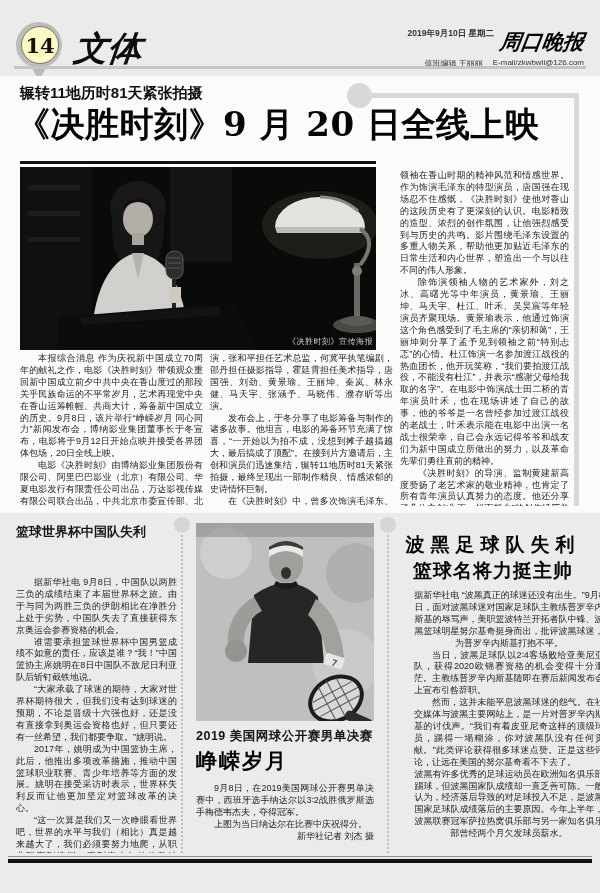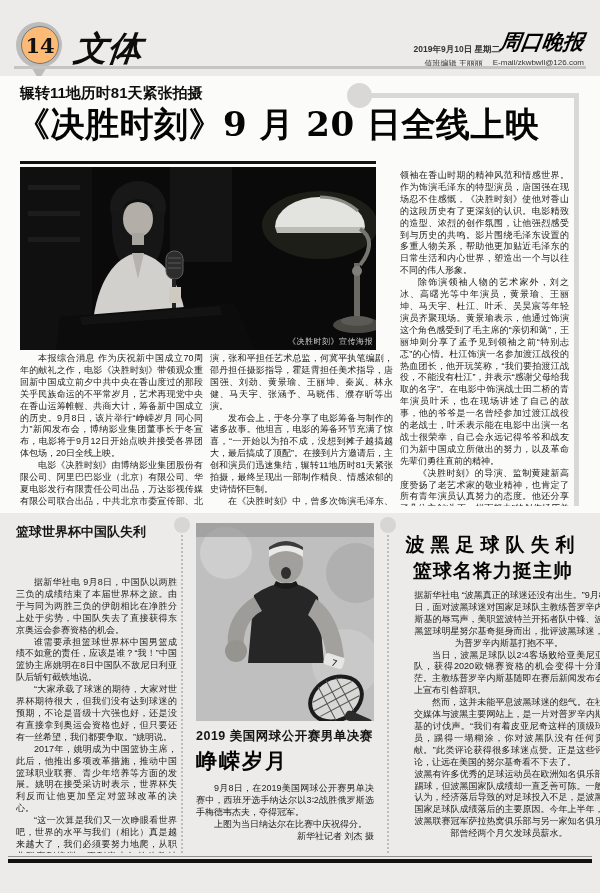--- a/index.html
+++ b/index.html
@@ -4,27 +4,27 @@
 <style>
   * { margin:0; padding:0; box-sizing:border-box; }
   html,body { background:#e8e7e5; }
   body { font-family:"Liberation Sans","DejaVu Sans",sans-serif; }
   .page { position:relative; width:600px; height:893px; background:#ecebe9; overflow:hidden; margin:0 auto; }
   .abs { position:absolute; }
 
   
   .pin-circle { left:16px; top:22px; width:46px; height:46px; border-radius:50%; background:#bcbcba; }
   .pin-tail { left:27px; top:60px; width:0; height:0; border-left:12px solid transparent; border-right:12px solid transparent; border-top:20px solid #bcbcba; }
-  .pin-inner { left:21px; top:26px; width:38px; height:38px; border-radius:50%; background:#fdba74; border:1px solid #777;
+  .pin-inner { left:21px; top:26px; width:38px; height:38px; border-radius:50%; background:#fef9c3; border:1px solid #777;
                font-family:"DejaVu Serif","Liberation Serif",serif; font-size:21px; font-weight:bold; color:#111;
                display:flex; align-items:center; justify-content:center; }
   .section-title { left:74px; top:26px; font-family:"DejaVu Serif","Liberation Serif",serif; font-style:italic;
                    font-weight:bold; font-size:34px; color:#0d0d0d; transform:skewX(-6deg); }
   .head-right { right:16px; top:28px; text-align:right; color:#222; }
-  .head-right .row1 { display:flex; align-items:flex-end; justify-content:flex-end; }
+  .head-right .row1 { display:flex; align-items:flex-start; justify-content:flex-end; gap:6px; }
   .date-text { font-size:8.5px; font-weight:bold; color:#333; }
   .masthead { font-family:"DejaVu Serif","Liberation Serif",serif; font-style:italic; font-weight:bold; font-size:21px; color:#000; transform:skewX(-8deg); }
   .head-right .row2 { margin-top:2px; font-size:8px; color:#333; display:flex; gap:10px; justify-content:flex-end; }
   .header-rule { left:14px; top:66px; width:572px; height:3px; background:#c6c5c3; }
 
   
   .main-card { left:0; top:76px; width:600px; height:437px; background:#fbfbf9; }
   .deco-circle { left:347px; top:83px; width:25px; height:25px; border-radius:50%; background:#d9d8d6; }
   .deco-hline { left:360px; top:93px; width:219px; height:5px; background:#d9d8d6; }
   .deco-vline { left:574px; top:93px; width:5px; height:413px; background:#d9d8d6; }

